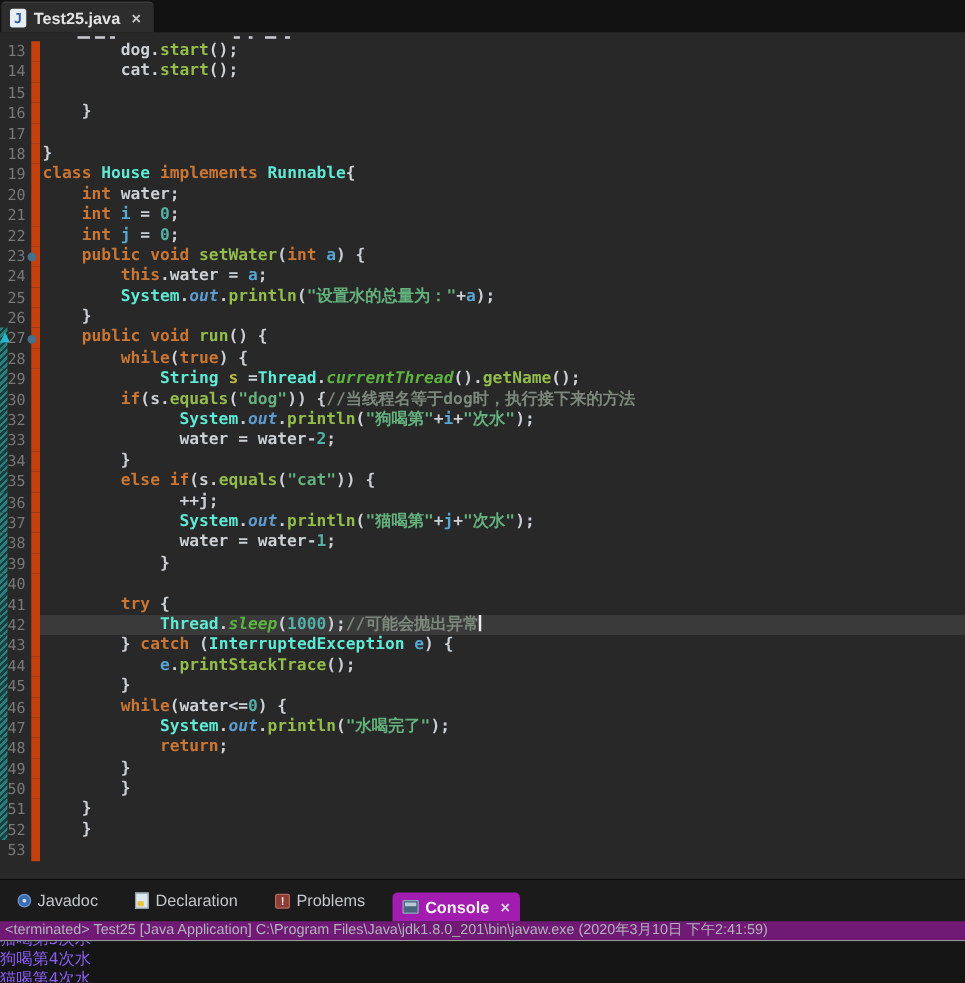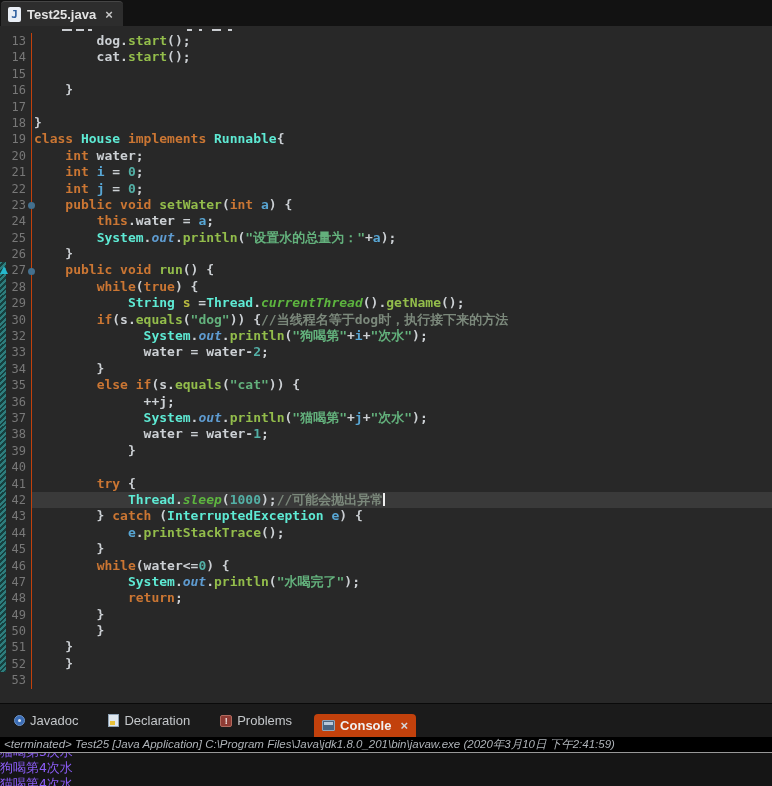--- a/index.html
+++ b/index.html
@@ -25,21 +25,21 @@
   .clipped-row { height:7px; position:relative; overflow:hidden; }
   .clipped-row i { position:absolute; top:3px; height:2px; background:#c9ccd0; display:block; }
 
   .crow { display:flex; height:16.4px; line-height:16.4px; font-size:13px; }
   .ann  { width:6px; flex:none; position:relative; }
   .ann.hatch { background:repeating-linear-gradient(135deg,#2e7d7d 0px,#2e7d7d 2px,#16403f 2px,#16403f 4px); }
   .tri  { position:absolute; left:0; top:4px; width:0; height:0;
           border-left:4px solid transparent; border-right:4px solid transparent;
           border-bottom:8px solid #25b8cd; }
   .ln   { width:26px; flex:none; text-align:right; padding-right:5px; color:#787878;
-          font-size:12px; position:relative; border-right:1px solid #c2410c; }
+          font-size:12px; position:relative; border-right:7px solid #c2410c; }
   .dot  { position:absolute; right:-4px; top:50%; margin-top:-3px; width:7px; height:7px;
           border-radius:50%; background:#44708e; z-index:2; }
   .ct   { flex:1; white-space:pre; color:#ccd0d4; font-weight:bold; padding-left:2px; }
   .crow.current .ct { background:#3a3a3a; }
   .caret { display:inline-block; width:2px; height:13px; background:#efefef; vertical-align:-2px; }
 
   .tp  { color:#ccd0d4; }
   .tk  { color:#cb7633; }
   .tt  { color:#5eead4; }
   .tm  { color:#93bd4b; }
@@ -49,42 +49,42 @@
   .tc  { color:#7b887b; font-weight:bold; }
   .tv  { color:#58a6d4; }
   .ty  { color:#b9ba40; }
   .to  { color:#5e9bd0; font-style:italic; }
 
   
   .panel { height:88px; background:#1b1b1b; border-top:1px solid #0a0a0a; }
   .ptabs { height:33px; display:flex; align-items:center; padding-left:6px; }
   .ptab  { display:flex; align-items:center; gap:5px; margin-right:14px; color:#c4c7ca;
            font-size:13px; height:24px; padding:0 8px; cursor:pointer; }
-  .ptab.active { background:#c2410c; border-radius:4px 4px 0 0; color:#f0f0f0;
+  .ptab.active { background:#a21caf; border-radius:4px 4px 0 0; color:#f0f0f0;
                  font-weight:bold; align-self:flex-end; height:23px; }
   .ptab .close { color:#d4d7da; font-weight:bold; margin-left:4px; }
 
   .ico-javadoc { width:11px; height:11px; border-radius:50%; background:#3a6cb5;
                  border:1px solid #6d94c9; position:relative; }
   .ico-javadoc:after { content:""; position:absolute; left:3px; top:3px; width:3px; height:3px;
                  border-radius:50%; background:#dce6f2; }
   .ico-decl { width:11px; height:13px; background:#dfe7ee; border:1px solid #8fa3b5; position:relative; }
   .ico-decl:after { content:""; position:absolute; left:1px; bottom:1px; width:5px; height:4px;
                  background:#e8c23a; }
   .ico-prob { width:12px; height:12px; background:#8e3b34; border:1px solid #b06a5e;
                  border-radius:2px; color:#f2e6e4; font-size:9px; line-height:11px;
                  text-align:center; font-weight:bold; }
   .ico-console { width:13px; height:11px; background:#4a6480; border:1px solid #8fa6bb;
                  border-radius:1px; position:relative; }
   .ico-console:after { content:""; position:absolute; left:1px; top:1px; width:9px; height:3px;
                  background:#b9c9da; }
 
-  .status { height:16px; background:#000000; border-bottom:1px solid #989898;
+  .status { height:16px; background:#701a75; border-bottom:1px solid #989898;
             color:#aeb3b8; font-size:11.5px; line-height:15px; padding-left:4px;
-            white-space:nowrap; overflow:hidden;font-style:italic; }
+            white-space:nowrap; overflow:hidden; }
   .cout { height:33px; background:#151515; overflow:hidden; }
   .cout-inner { transform:translateY(-9px); }
   .cline { height:16px; line-height:16px; color:#8b5cf6; font-size:13px; padding-left:0;
            font-family:"DejaVu Sans Mono", monospace; white-space:pre; }
 </style>
 </head>
 <body>
 
 <div class="screen">
 

